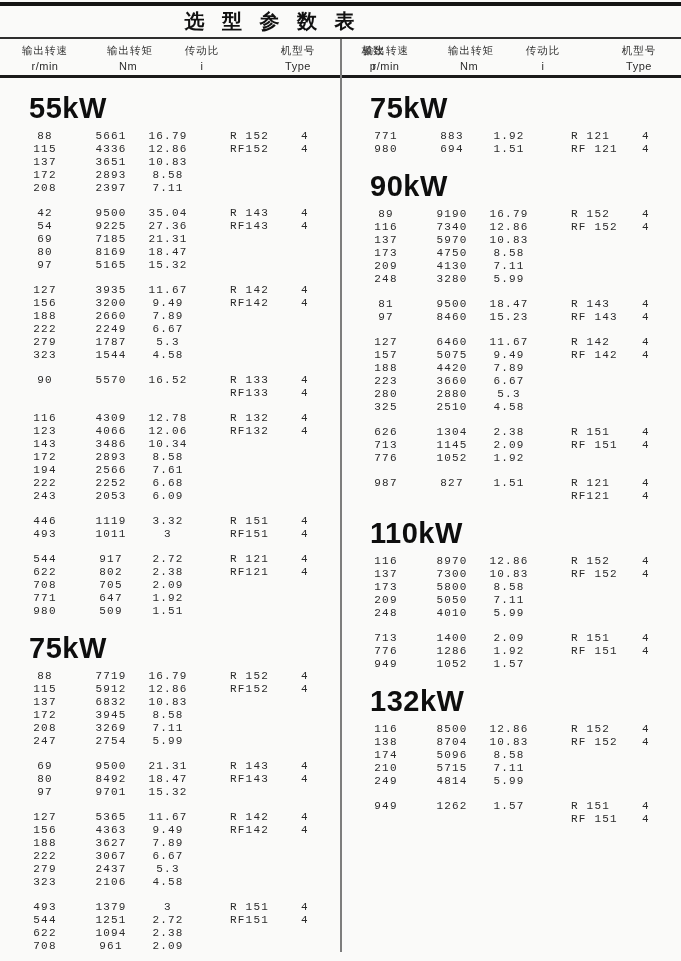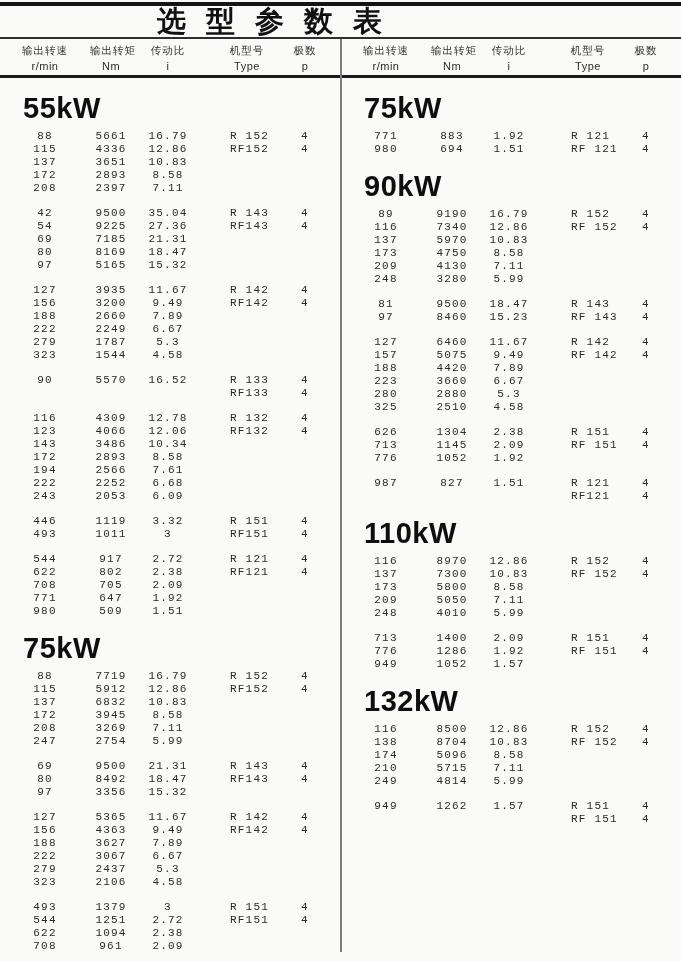--- a/index.html
+++ b/index.html
@@ -11,21 +11,21 @@
   .page {
     position: relative; width: 681px; height: 961px;
     background: #fafaf9; color: #262626; overflow: hidden;
   }
   .top-rule {
     position: absolute; top: 2px; left: 0; width: 681px; height: 4px;
     background: #141414;
   }
   .page-title {
     position: absolute; top: 5px; left: 0; width: 545px;
-    text-align: center; font-size: 29px; font-weight: bold;
+    text-align: center; font-size: 20px; font-weight: bold;
     letter-spacing: 6px; line-height: 32px; color: #111;
     white-space: nowrap;
   }
   .title-rule {
     position: absolute; top: 37px; left: 0; width: 681px; height: 2px;
     background: #2e2e2e;
   }
   .header-rule {
     position: absolute; top: 75px; left: 0; width: 681px; height: 3px;
     background: #1a1a1a;
@@ -33,31 +33,31 @@
   .col-divider {
     position: absolute; left: 340px; top: 39px; width: 2px; height: 913px;
     background: #7d7d7d;
   }
   .half { position: absolute; top: 40px; width: 340px; }
   .half.left  { left: 0; }
   .half.right { left: 341px; }
 
   .col-header {
     display: grid; grid-template-columns: 90px 42px 72px 86px 30px;
-    padding-top: 2px; height: 34px;
+    padding-top: 2px; height: 34px; gap: 17px;
   }
   .hcell { text-align: center; }
   .hlabel { font-size: 10.5px; letter-spacing: 1px; line-height: 17px; color: #333; white-space: nowrap; }
   .hunit  { font-size: 11px;  letter-spacing: 0.5px; line-height: 14px; color: #2c2c2c; text-align: center; }
 
   .half-content { position: absolute; top: 38px; left: 0; width: 340px; }
 
   .section-heading {
     font-size: 29px; font-weight: bold; letter-spacing: 0.5px;
-    line-height: 30px; margin: 15px 0 7px 2px; padding-left: 21px;
+    line-height: 30px; margin: 15px 0 7px 8px; padding-left: 21px;
     color: #0e0e0e; white-space: nowrap;
   }
   .group { margin-bottom: 12px; font-family: Liberation Mono, monospace; }
   .row {
     display: grid; grid-template-columns: 90px 42px 72px 86px 30px;
     height: 13px;
   }
   .cell {
     font-size: 11px; line-height: 13px; letter-spacing: 1.2px;
     text-align: center; white-space: nowrap; color: #2a2a2a;
@@ -392,21 +392,21 @@
           </div>
           <div class="row">
             <div class="cell c0">80</div>
             <div class="cell c1">8492</div>
             <div class="cell c2">18.47</div>
             <div class="cell c3">RF143</div>
             <div class="cell c4">4</div>
           </div>
           <div class="row">
             <div class="cell c0">97</div>
-            <div class="cell c1">3356</div>
+            <div class="cell c1">9701</div>
             <div class="cell c2">15.32</div>
             <div class="cell c3"></div>
             <div class="cell c4"></div>
           </div>
         </div>
         <div class="group">
           <div class="row">
             <div class="cell c0">127</div>
             <div class="cell c1">5365</div>
             <div class="cell c2">11.67</div>

